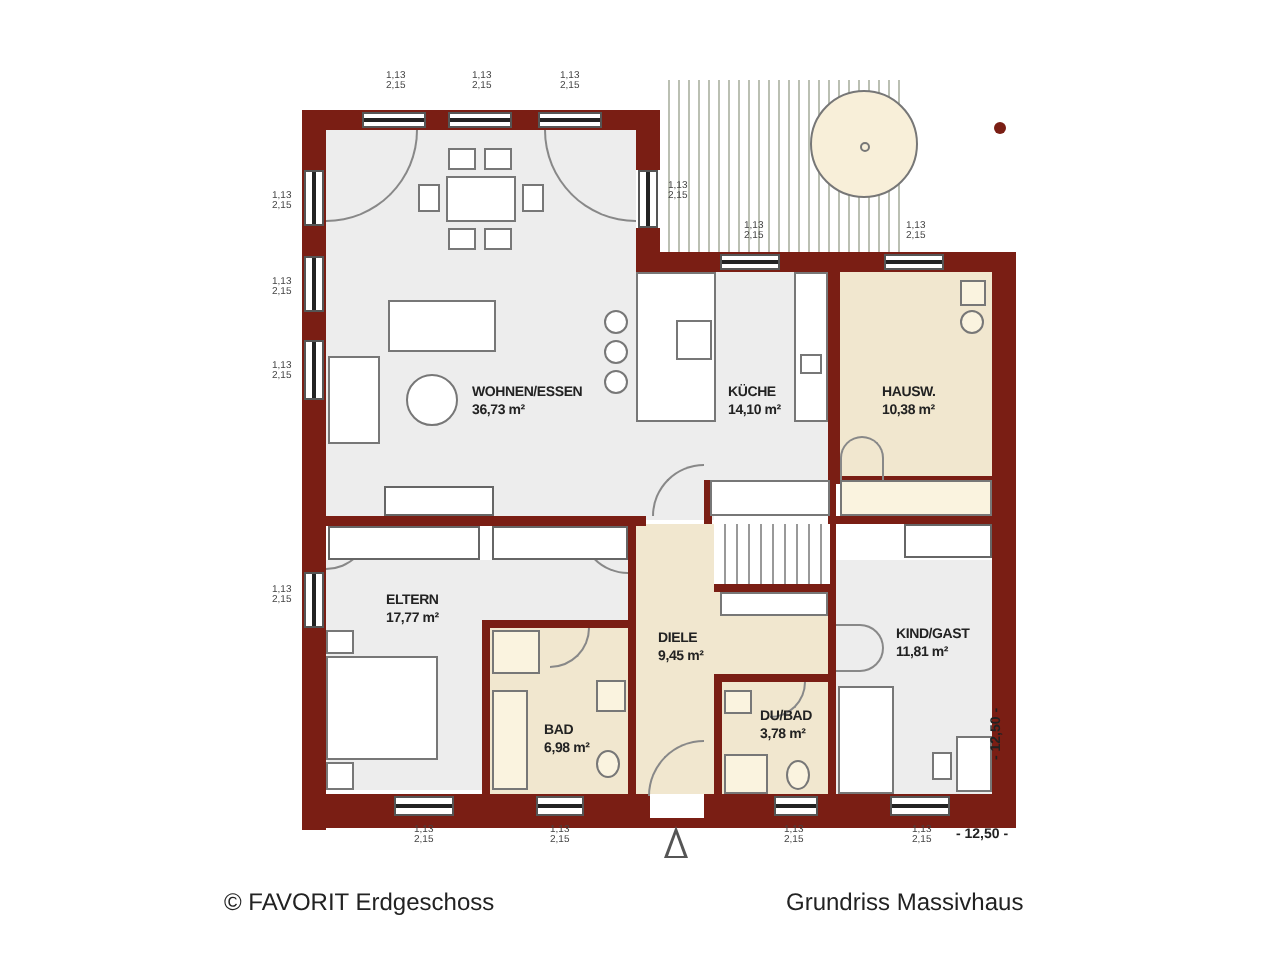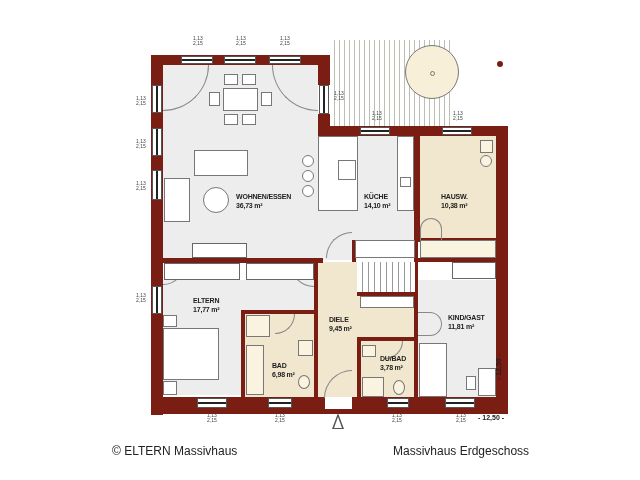--- a/index.html
+++ b/index.html
@@ -162,14 +162,14 @@
 <div class="room-label" style="left:441px;top:192px;"><span>HAUSW.</span><br><span class="room-area">10,38 m²</span></div>
 <div class="room-label" style="left:193px;top:296px;"><span>ELTERN</span><br><span class="room-area">17,77 m²</span></div>
 <div class="room-label" style="left:329px;top:315px;"><span>DIELE</span><br><span class="room-area">9,45 m²</span></div>
 <div class="room-label" style="left:272px;top:361px;"><span>BAD</span><br><span class="room-area">6,98 m²</span></div>
 <div class="room-label" style="left:380px;top:354px;"><span>DU/BAD</span><br><span class="room-area">3,78 m²</span></div>
 <div class="room-label" style="left:448px;top:313px;"><span>KIND/GAST</span><br><span class="room-area">11,81 m²</span></div>
 
 <div class="abs" style="left:478px;top:414px;font-size:7px;font-weight:bold;color:#222;white-space:nowrap;">- 12,50 -</div>
 <div class="abs" style="left:495px;top:380px;font-size:7px;font-weight:bold;color:#222;white-space:nowrap;transform:rotate(-90deg);transform-origin:left top;">- 12,50 -</div>
 
-<div class="footer" style="left:112px;">© ELTERN Massivhaus</div>
-<div class="footer" style="left:393px;">Massivhaus Erdgeschoss</div>
+<div class="footer" style="left:112px;">© FAVORIT Erdgeschoss</div>
+<div class="footer" style="left:393px;">Grundriss Massivhaus</div>
 
 </body></html>

